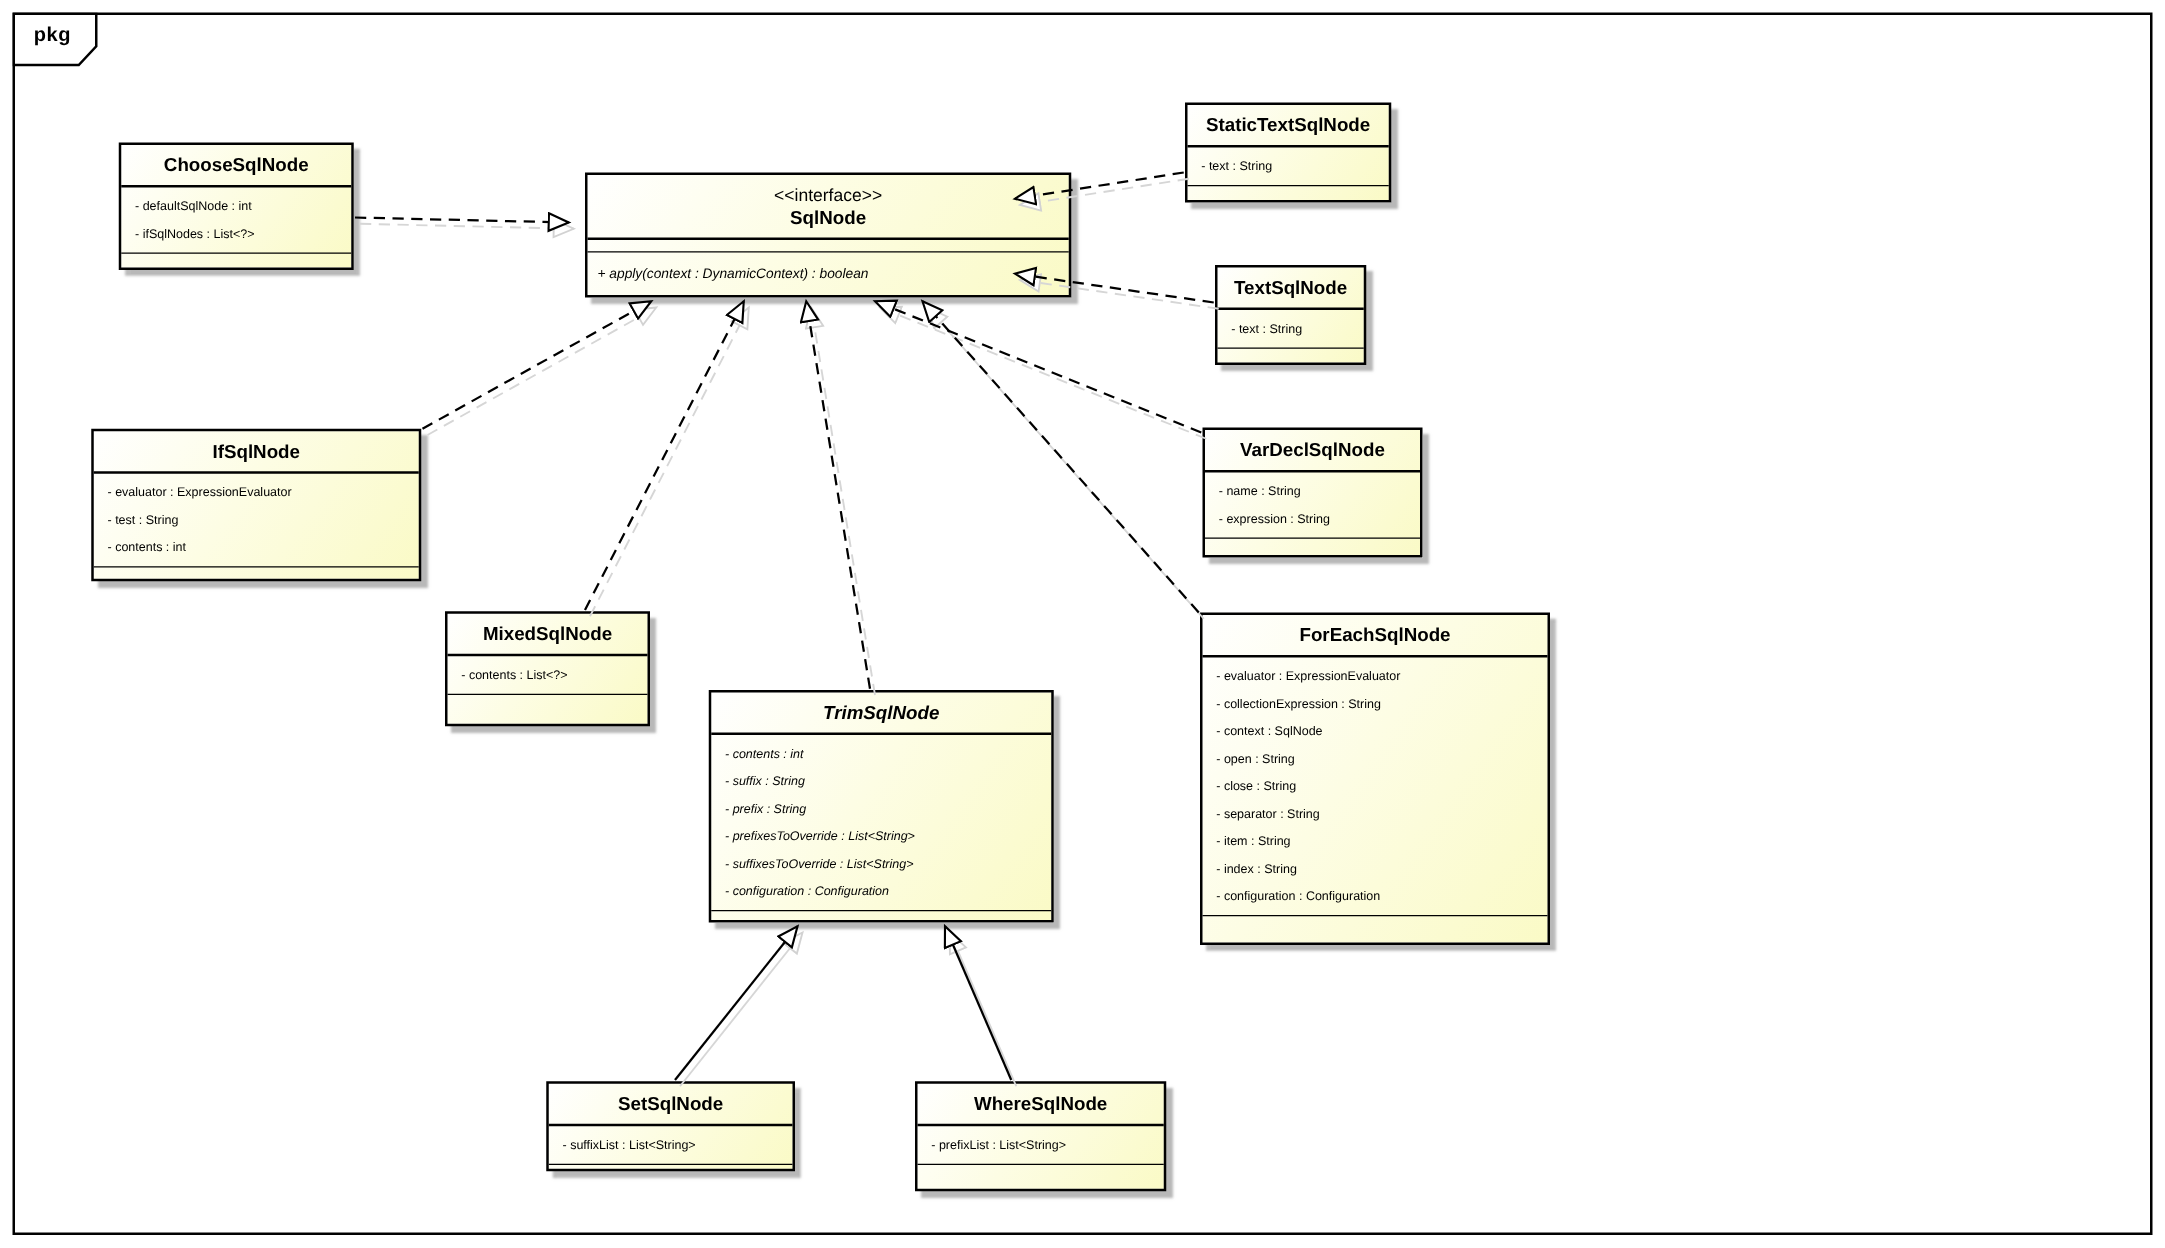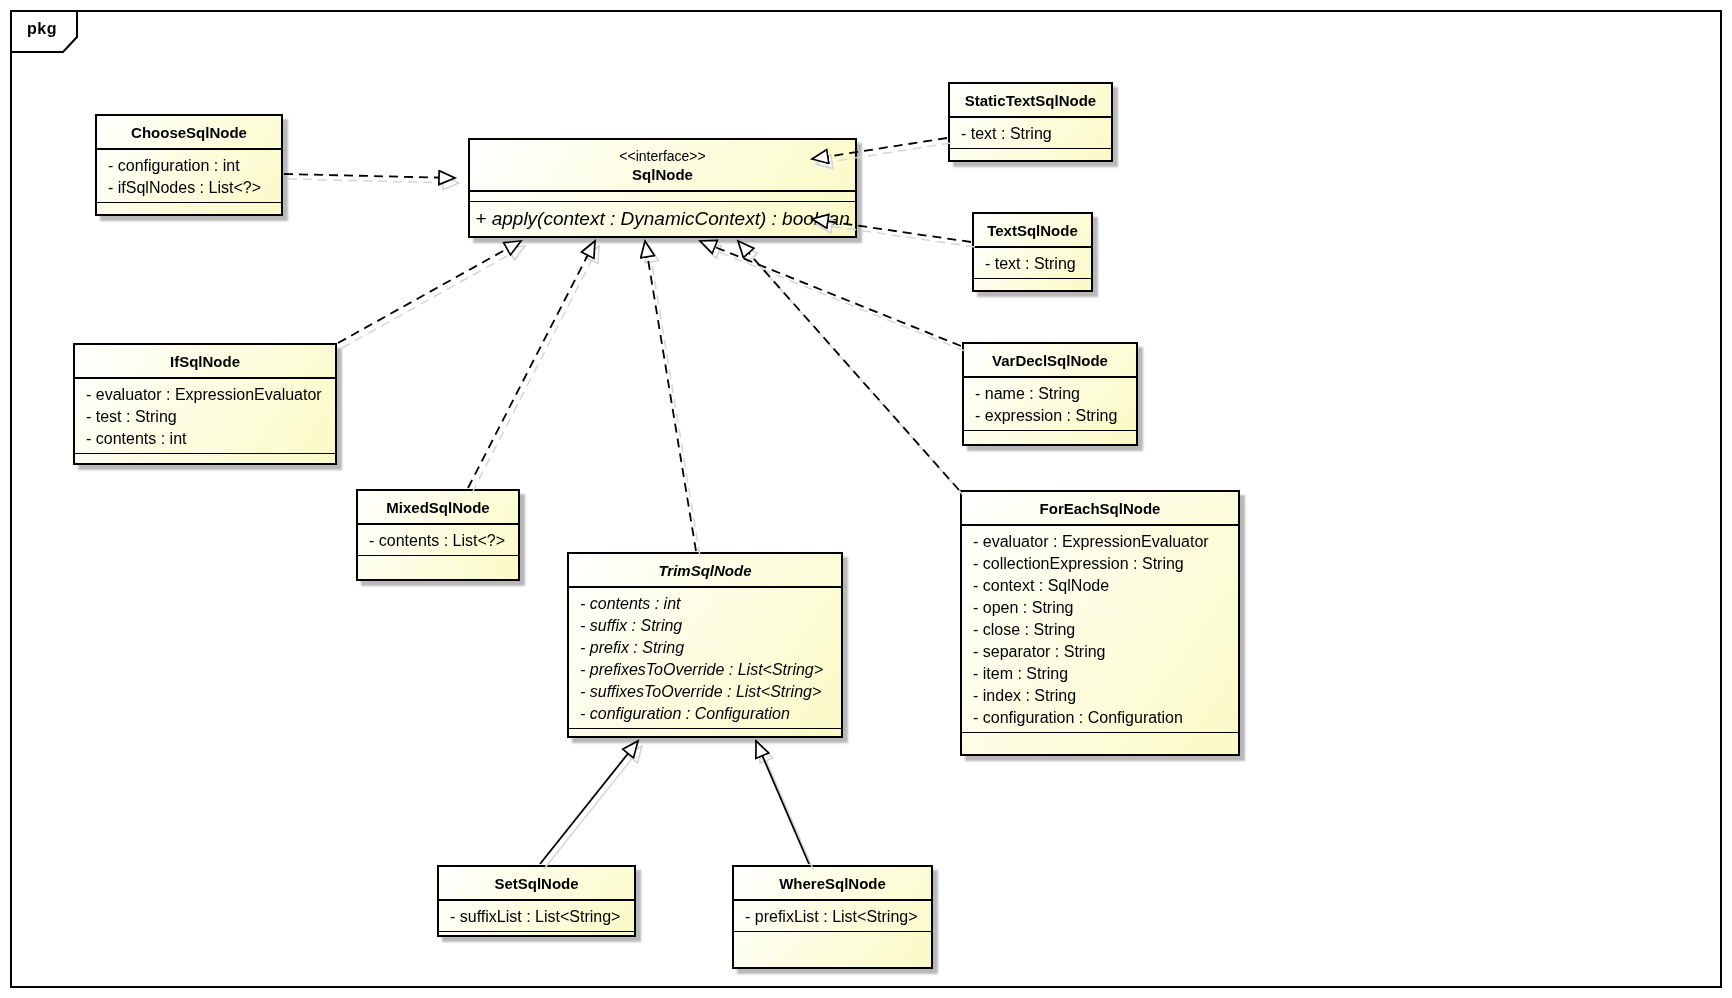--- a/index.html
+++ b/index.html
@@ -22,45 +22,45 @@
     display:flex;flex-direction:column;
     border:2px solid #000;
     background:linear-gradient(125deg,#ffffff 0%,#fdfde4 45%,#fafac6 100%);
     box-shadow:5px 5px 2px rgba(125,125,125,0.55);
   }
   .box-title{
     border-bottom:2px solid #000;text-align:center;font-weight:bold;
     font-size:15px;padding:7px 6px 6px;line-height:19px;white-space:nowrap;
   }
   .stereotype{font-weight:normal;font-size:14px;line-height:18px;}
-  .box-attrs{padding:5px 8px 3px 11px;font-size:16px;line-height:22px;}
+  .box-attrs{padding:5px 8px 3px 11px;font-size:10px;line-height:22px;}
   .attr-line{white-space:nowrap;}
   .box-attrs-strip{height:9px;border-bottom:1.5px solid #000;}
-  .box-methods{flex:1;display:flex;align-items:center;justify-content:center;
-    font-size:19px;padding:4px 8px;}
+  .box-methods{flex:1;display:flex;align-items:center;
+    font-size:11px;padding:4px 8px;}
   .method-line{font-style:italic;white-space:nowrap;}
   .box-methods-empty{flex:1;min-height:8px;border-top:1.5px solid #000;margin-top:auto;}
   svg.wires{position:absolute;left:0;top:0;z-index:6;pointer-events:none;}
 </style>
 </head>
 <body>
 
 <div class="frame"></div>
 
 <div class="pkg-tab">
   <svg width="74" height="48">
     <polygon points="1,1 67,1 67,27 53,42 1,42" fill="#ffffff" stroke="#000000" stroke-width="2"></polygon>
   </svg>
   <div class="pkg-label">pkg</div>
 </div>
 
 <div class="class-box" style="left:95px;top:114px;width:188px;height:102px;">
   <div class="box-title">ChooseSqlNode</div>
   <div class="box-attrs">
-      <div class="attr-line">- configuration : int</div>
+      <div class="attr-line">- defaultSqlNode : int</div>
       <div class="attr-line">- ifSqlNodes : List&lt;?&gt;</div>
     </div>
   <div class="box-methods-empty"></div>
 </div>
 
 <div class="class-box" style="left:468px;top:138px;width:389px;height:100px;">
   <div class="box-title">
     <div class="stereotype">&lt;&lt;interface&gt;&gt;</div>
     <div>SqlNode</div>
   </div>
@@ -143,21 +143,21 @@
 </div>
 
 <div class="class-box" style="left:437px;top:865px;width:199px;height:72px;">
   <div class="box-title">SetSqlNode</div>
   <div class="box-attrs">
       <div class="attr-line">- suffixList : List&lt;String&gt;</div>
     </div>
   <div class="box-methods-empty"></div>
 </div>
 
-<div class="class-box" style="left:732px;top:865px;width:201px;height:104px;justify-content:center;">
+<div class="class-box" style="left:732px;top:865px;width:201px;height:88px;justify-content:center;">
   <div class="box-title">WhereSqlNode</div>
   <div class="box-attrs">
       <div class="attr-line">- prefixList : List&lt;String&gt;</div>
     </div>
   <div class="box-methods-empty"></div>
 </div>
 
 <svg class="wires" width="1732" height="998">
   <defs>
     <marker id="tri" markerUnits="userSpaceOnUse" markerWidth="22" markerHeight="18" refX="17" refY="8" orient="auto">

